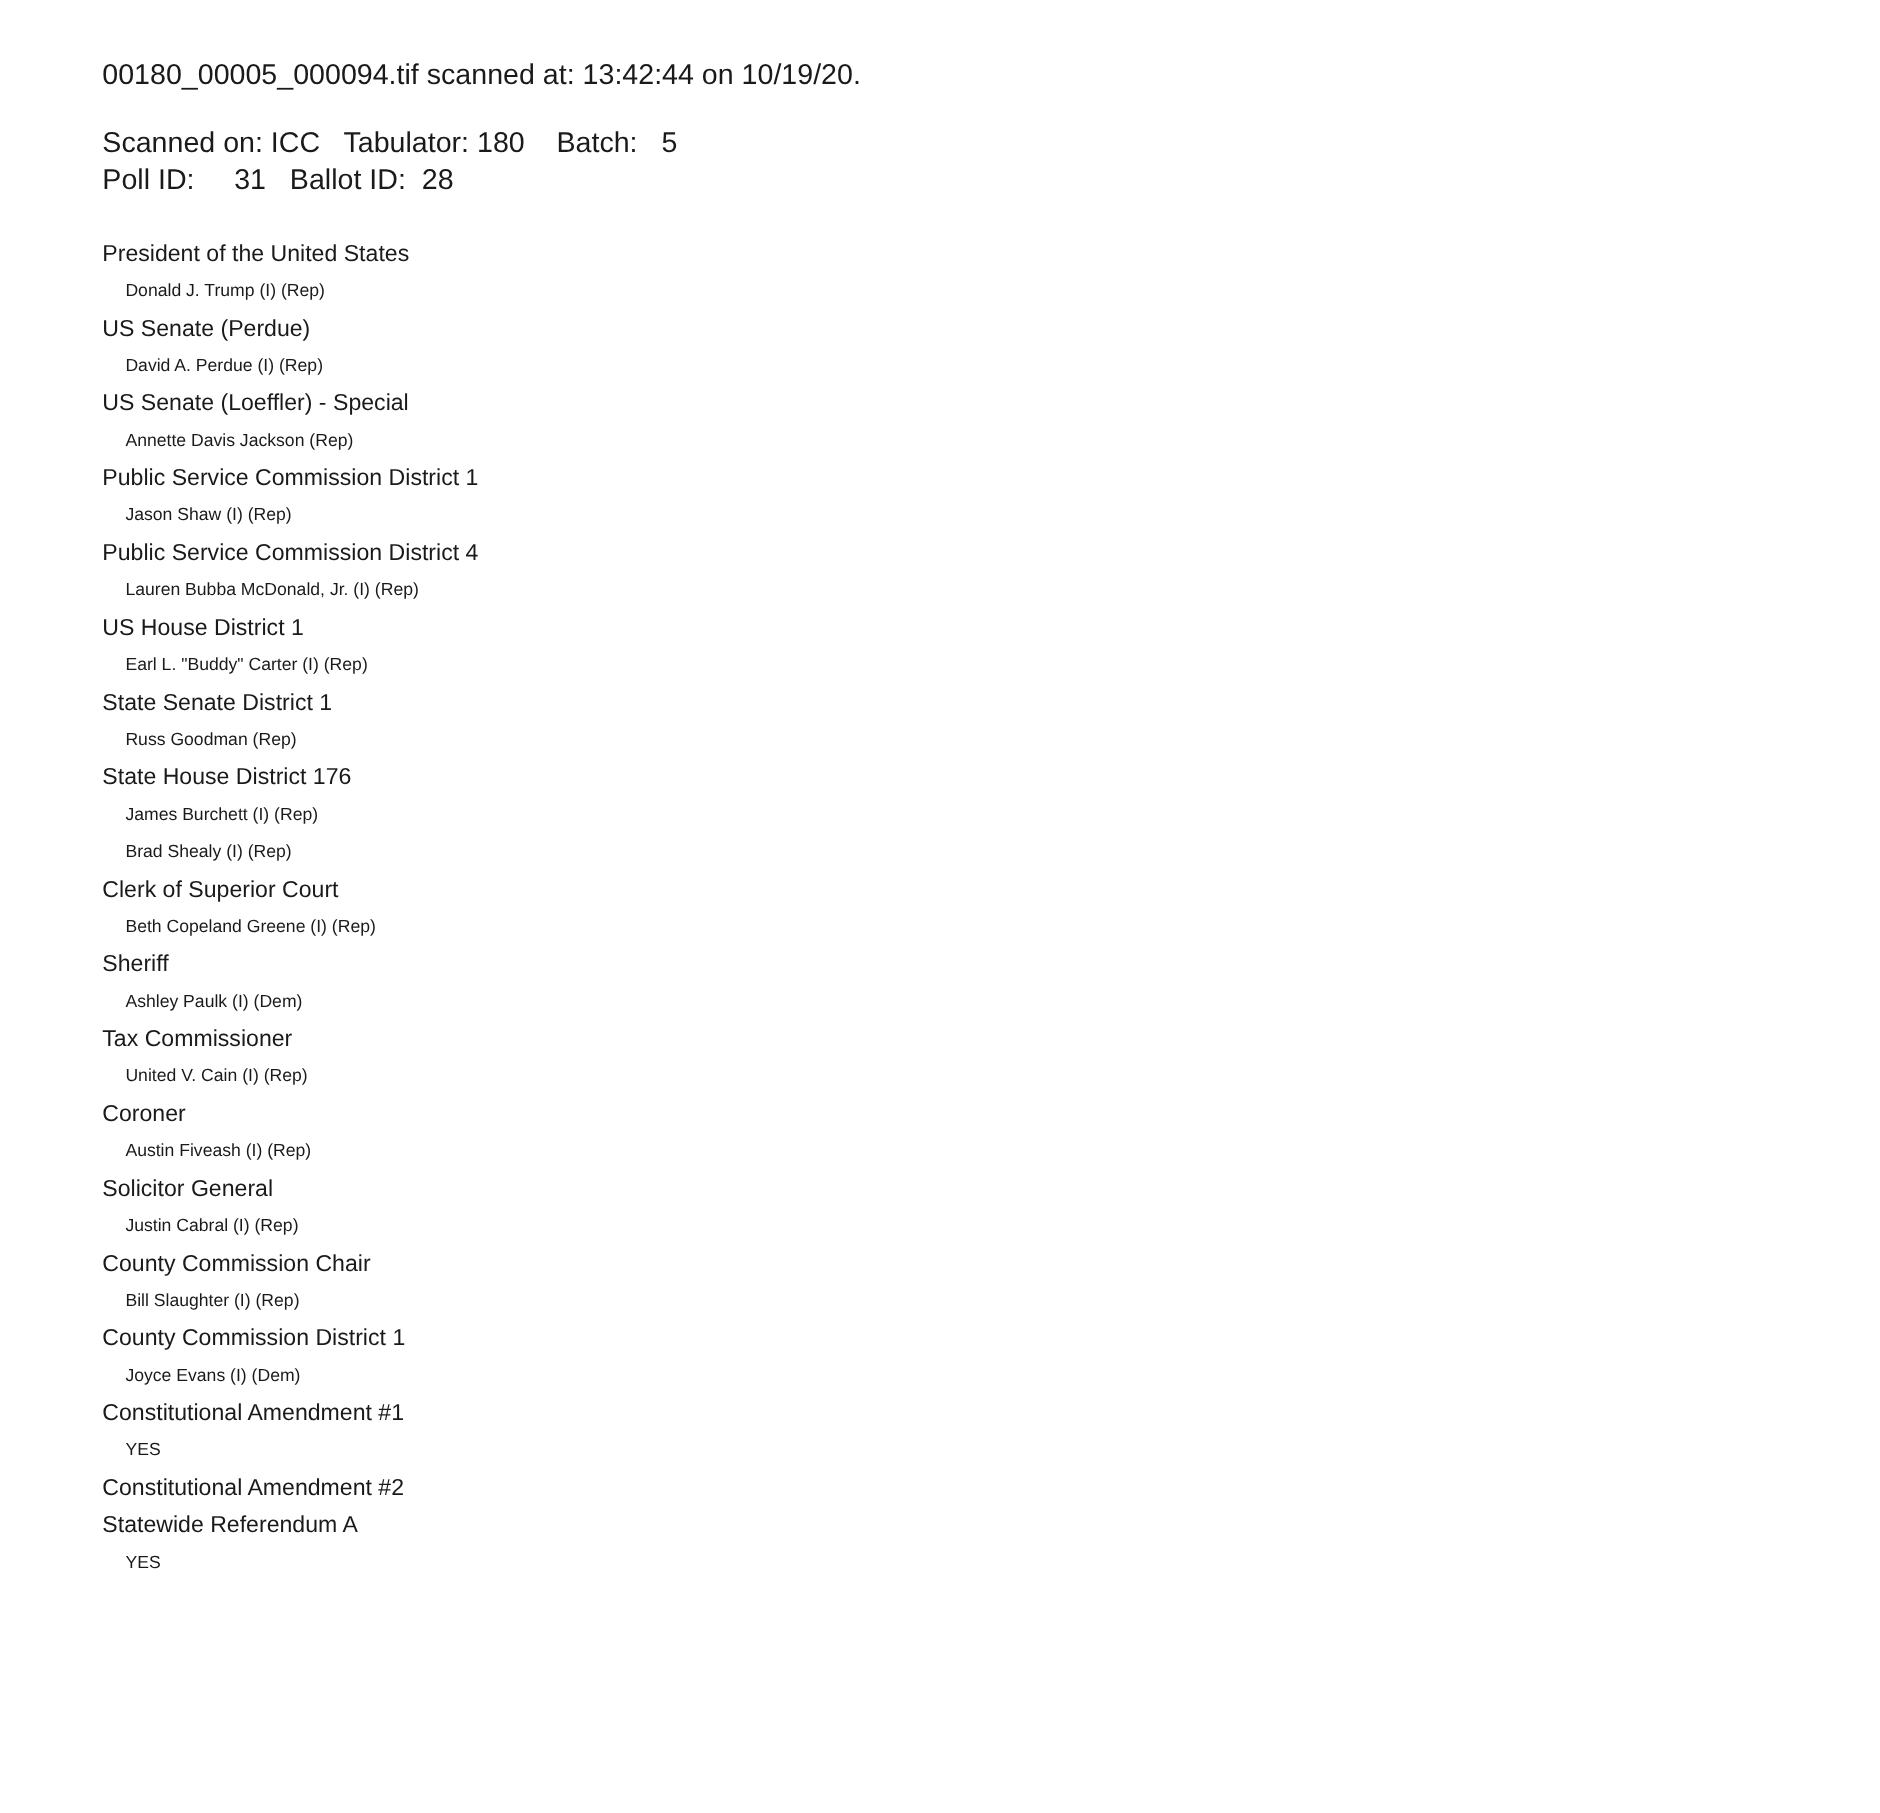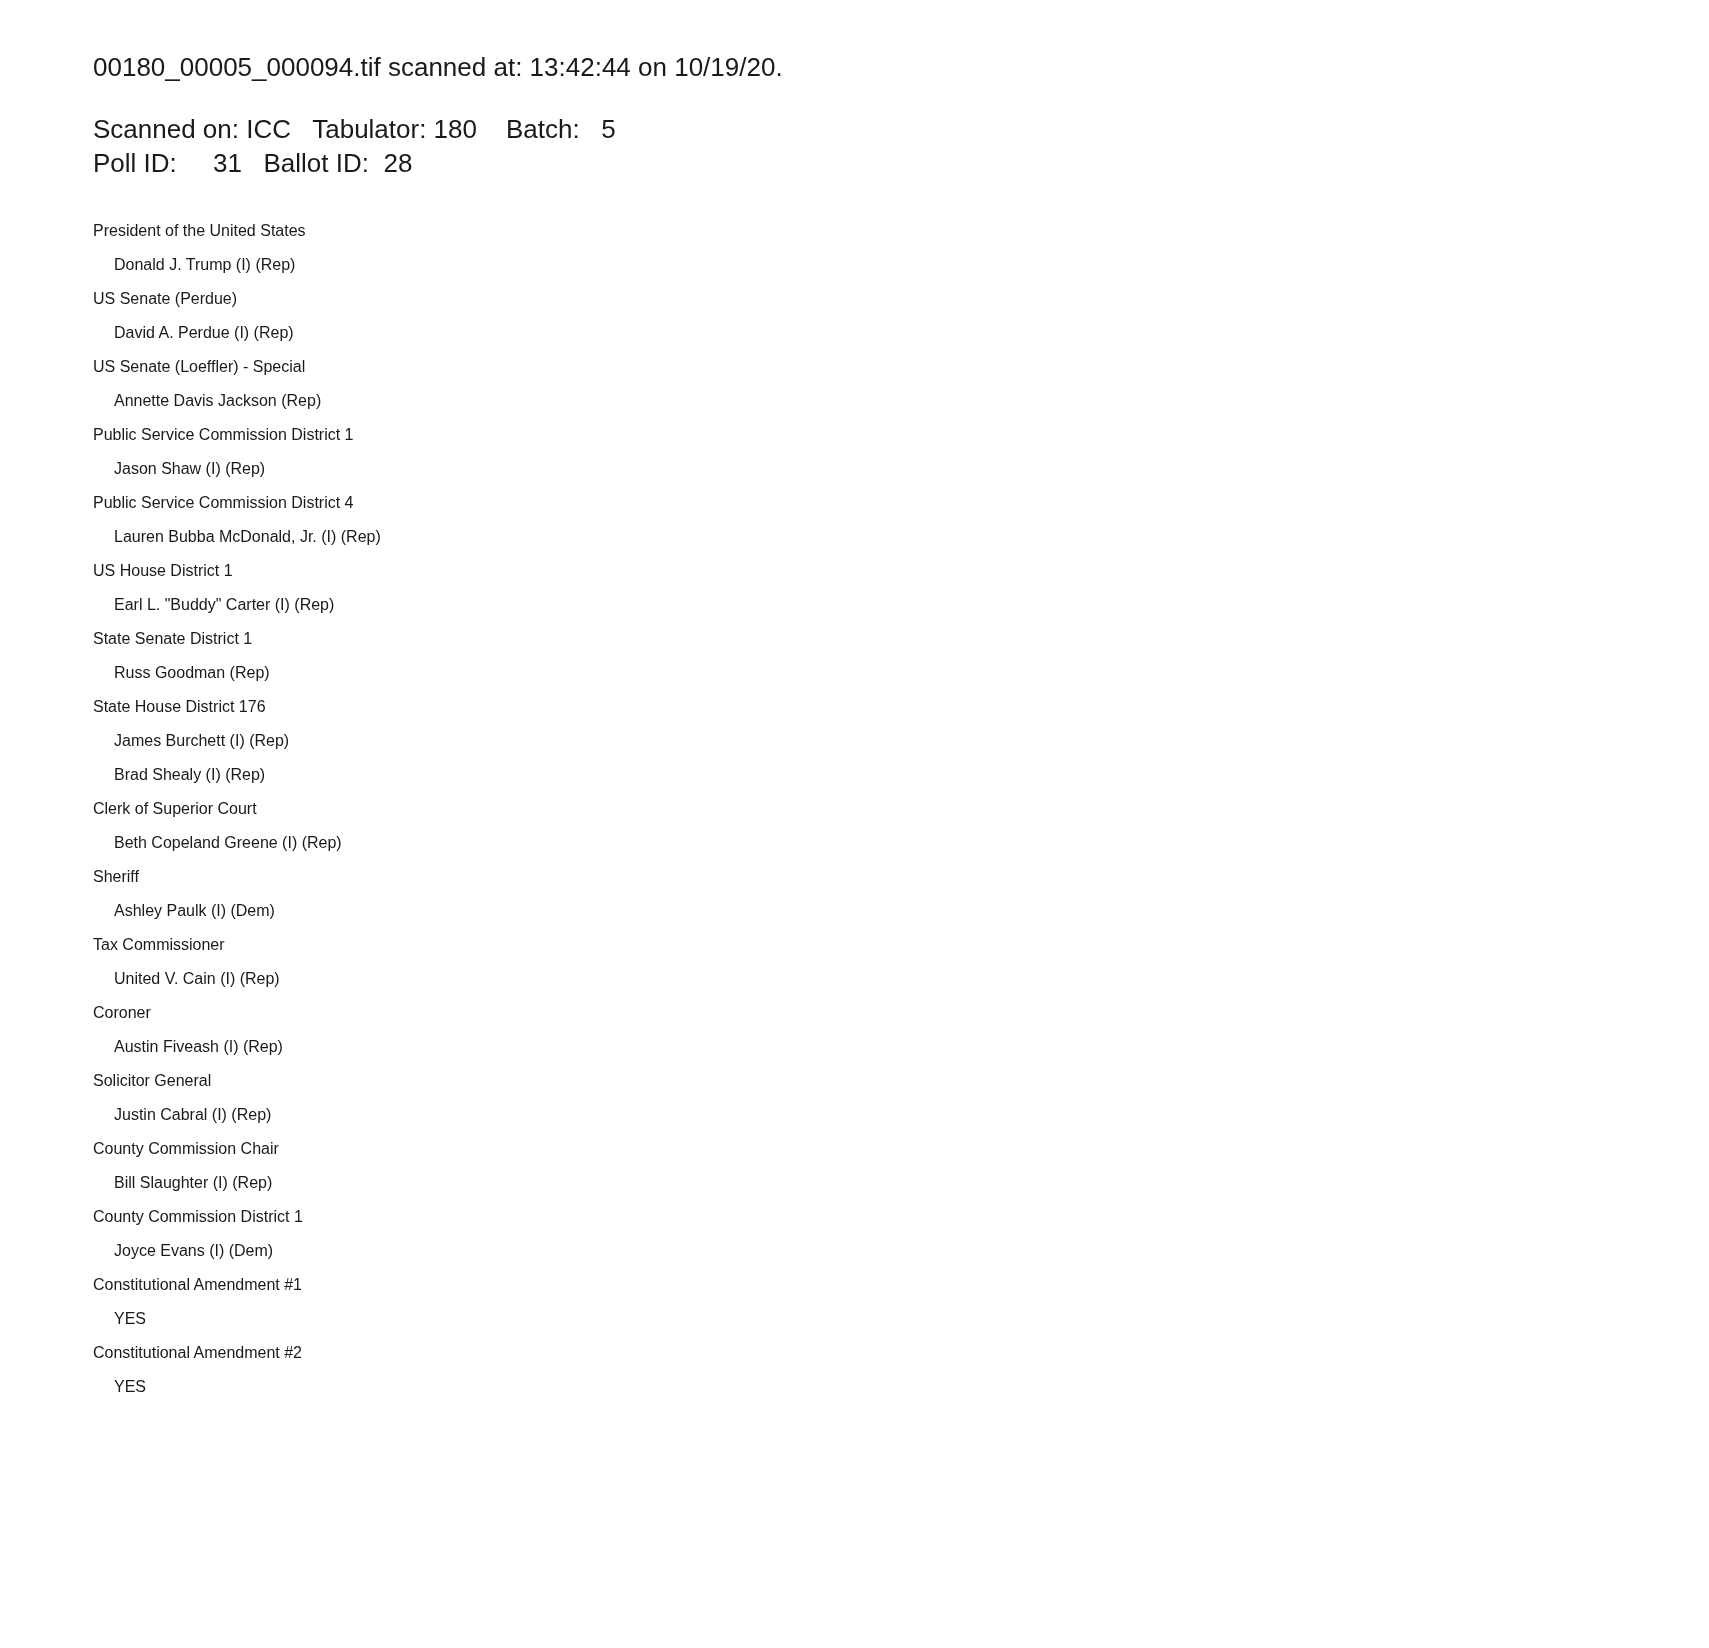--- a/index.html
+++ b/index.html
@@ -23,21 +23,21 @@
     line-height: 34px;
     white-space: pre-wrap;
   }
   .scan-line {
     margin-bottom: 28px;
   }
   .meta-block {
     margin-bottom: 34px;
   }
   .contest-list .office {
-    font-size: 16px;
+    font-size: 21px;
     line-height: 34px;
   }
   .contest-list .selection {
     font-size: 16px;
     line-height: 34px;
     padding-left: 21px;
   }
 </style>
 </head>
 <body>
@@ -79,16 +79,17 @@
       <div class="selection">Austin Fiveash (I) (Rep)</div>
       <div class="office">Solicitor General</div>
       <div class="selection">Justin Cabral (I) (Rep)</div>
       <div class="office">County Commission Chair</div>
       <div class="selection">Bill Slaughter (I) (Rep)</div>
       <div class="office">County Commission District 1</div>
       <div class="selection">Joyce Evans (I) (Dem)</div>
       <div class="office">Constitutional Amendment #1</div>
       <div class="selection">YES</div>
       <div class="office">Constitutional Amendment #2</div>
+      <div class="office">Statewide Referendum A</div>
       <div class="selection">YES</div>
     </div>
 
 </div>
 
 </body></html>

